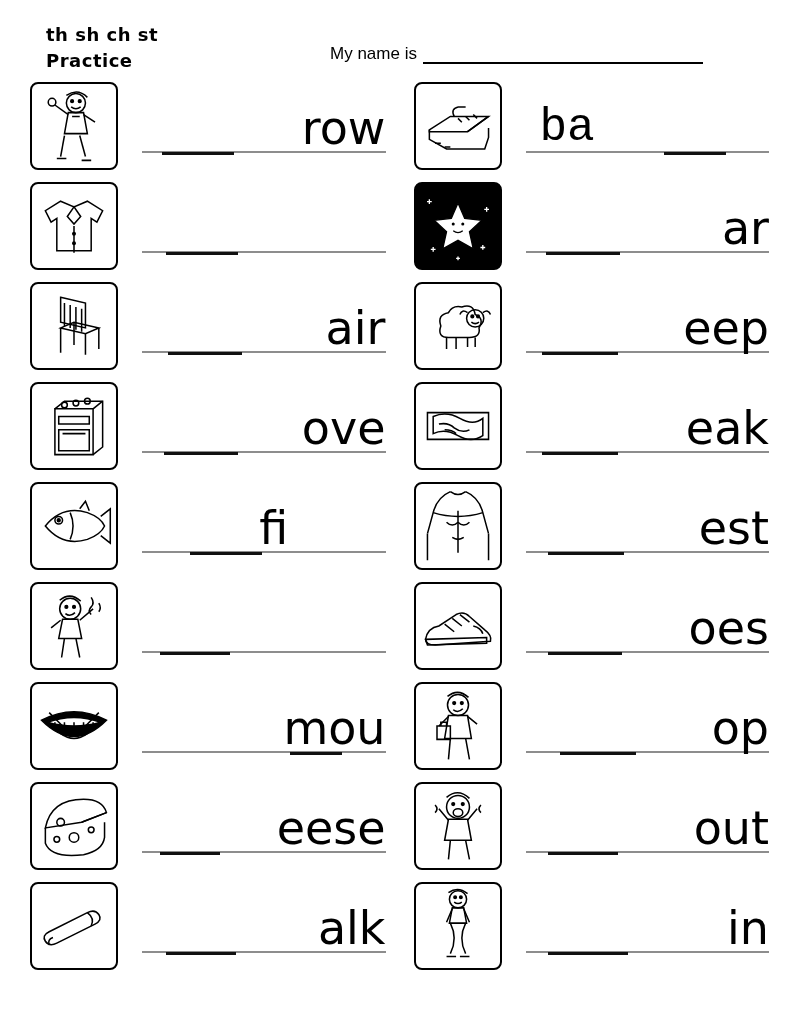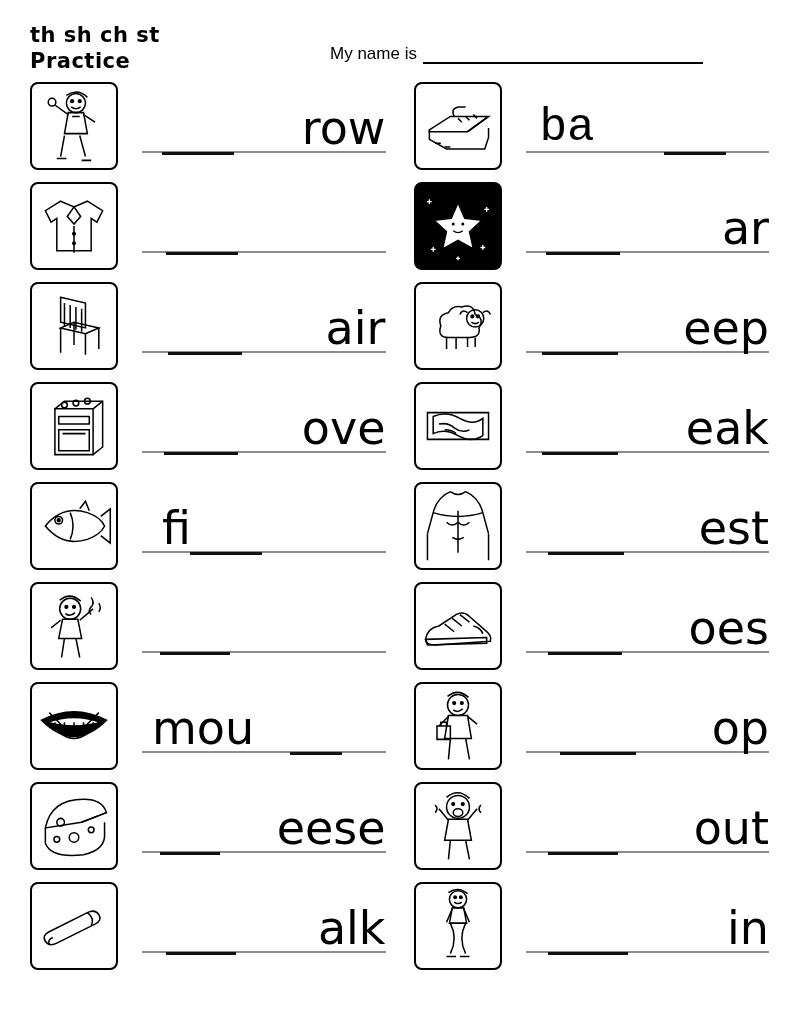--- a/index.html
+++ b/index.html
@@ -23,26 +23,26 @@
     padding: 0;
   }
 
   
   .header {
     position: relative;
     height: 78px;
   }
   .title {
     position: absolute;
-    left: 30px;
+    left: 46px;
     top: 22px;
     width: 240px;
     font-family: "DejaVu Sans", sans-serif;
     font-weight: bold;
-    font-size: 21px;
+    font-size: 18px;
     line-height: 26px;
     letter-spacing: 0.5px;
   }
   .title .line2 { display: block; }
   .nameline {
     position: absolute;
     left: 330px;
     top: 38px;
     display: flex;
     align-items: flex-end;
@@ -233,21 +233,21 @@
             <circle cx="28" cy="38" r="4"></circle>
             <circle cx="28" cy="38" r="1.5" fill="#000"></circle>
             <path d="M40 30 q6 14 0 28"></path>
             <path d="M72 34 l10 -8 v36 l-10 -8"></path>
             <path d="M50 26 l6 -8 l4 10"></path>
           </svg>
         </div>
         <div class="answer">
           <div class="rule"></div>
           <div class="blankseg" style="left:48px; width:72px;"></div>
-          <div class="word" style="text-align:left; left:8px;margin-left:12px;">fi</div>
+          <div class="word" style="text-align:center; left:8px;margin-left:12px;">fi</div>
         </div>
       </div>
 
       <div class="row">
         <div class="pic">
           <svg viewBox="0 0 88 88" stroke="#000" fill="none" stroke-width="1.6">
             <circle cx="40" cy="26" r="11"></circle>
             <circle cx="36" cy="24" r="1.4" fill="#000"></circle>
             <circle cx="44" cy="24" r="1.4" fill="#000"></circle>
             <path d="M35 31 q5 4 10 -1"></path>
@@ -272,21 +272,21 @@
             <path d="M10 38 q34 -18 68 0 q-34 34 -68 0 z" fill="#000"></path>
             <path d="M16 40 q28 -10 56 0 q-28 8 -56 0 z" fill="#fff"></path>
             <path d="M24 40 v6 M34 40 v8 M44 40 v8 M54 40 v8 M64 40 v6"></path>
             <path d="M18 30 l14 14 M70 30 l-14 14"></path>
             <path d="M30 52 q14 10 28 0"></path>
           </svg>
         </div>
         <div class="answer">
           <div class="rule"></div>
           <div class="blankseg" style="left:148px; width:52px;"></div>
-          <div class="word" style="text-align:left; left:10px;">mou</div>
+          <div class="word" style="text-align:right; left:10px;">mou</div>
         </div>
       </div>
 
       <div class="row">
         <div class="pic">
           <svg viewBox="0 0 88 88" stroke="#000" fill="none" stroke-width="1.6">
             <path d="M14 46 q6 -30 40 -30 q20 0 24 14 l-26 10 z"></path>
             <path d="M14 46 v16 q6 16 40 12 q20 -4 22 -18 v-16"></path>
             <path d="M52 40 l26 -10"></path>
             <circle cx="30" cy="40" r="4"></circle>

